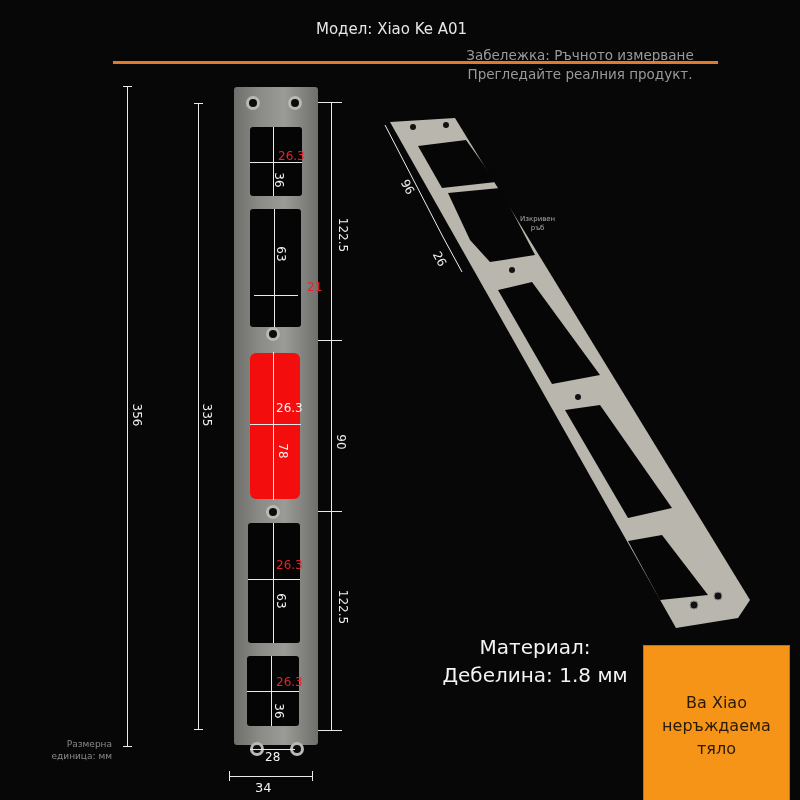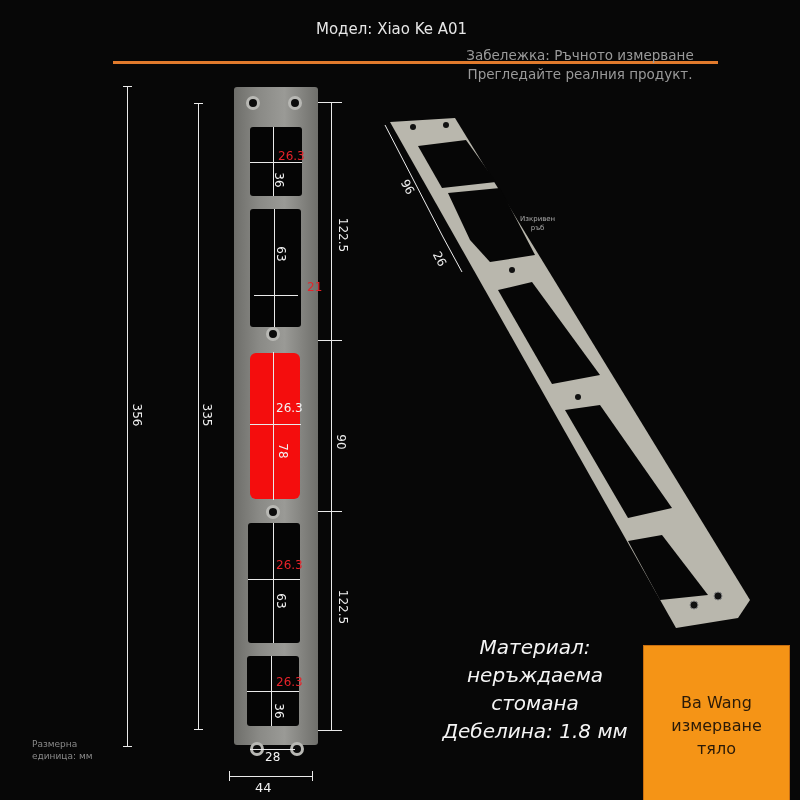--- a/index.html
+++ b/index.html
@@ -12,22 +12,22 @@
     .vline { position:absolute; width:1px; background:#eaeaea; }
     .hline { position:absolute; height:1px; background:#eaeaea; }
     .vlabel { position:absolute; font-size:12px; color:#eee; transform:rotate(90deg); transform-origin:center; white-space:nowrap; }
     .plate { position:absolute; left:234px; top:87px; width:84px; height:658px; background:linear-gradient(90deg,#6e6e6a,#8a8a86 30%,#9a9a96 60%,#6f6f6b); border-radius:3px; }
     .hole-win { position:absolute; background:#050505; border-radius:3px; }
     .screw { position:absolute; width:14px; height:14px; border-radius:50%; background:#0c0c0c; border:3px solid #b8b8b4; box-sizing:border-box; }
     .red-win { position:absolute; left:250px; top:353px; width:50px; height:146px; background:#f40d0d; border-radius:6px; }
     .dimtxt { position:absolute; font-size:12px; white-space:nowrap; }
     .red { color:#e5232a; }
     .white { color:#f2f2f2; }
-    .unit { left:32px; top:738px; width:80px; text-align:left; font-size:9px; color:#8a8a8a; line-height:12px; }
-    .material { left:430px; top:633px; width:210px; text-align:center; font-size:20px; line-height:28px; color:#f4f4f4;font-style:italic; }
+    .unit { left:32px; top:738px; width:80px; text-align:right; font-size:9px; color:#8a8a8a; line-height:12px; }
+    .material { left:430px; top:633px; width:210px; text-align:center; font-size:20px; line-height:28px; color:#f4f4f4; }
     .brandbox { left:643px; top:645px; width:147px; height:160px; background:#f59416; border:1px solid #c86e10; box-sizing:border-box; display:flex; flex-direction:column; justify-content:center; align-items:center; color:#2a1a08; font-size:16px; line-height:23px; text-align:center; }
     .bent { left:520px; top:215px; font-size:7px; color:#aaa; text-align:center; line-height:9px; }
     svg { position:absolute; left:0; top:0; }
   </style>
 </head>
 <body>
 
 <div class="abs title">Модел: Xiao Ke A01</div>
 <div class="abs rule"></div>
 <div class="abs rule2"></div>
@@ -92,21 +92,21 @@
 <div class="hline" style="left:247px;top:691px;width:52px;"></div>
 <div class="dimtxt red" style="left:276px;top:675px;">26.3</div>
 <div class="vlabel white" style="left:271px;top:704px;">36</div>
 
 <div class="hline" style="left:250px;top:749px;width:45px;"></div>
 <div class="dimtxt white" style="left:265px;top:750px;">28</div>
 
 <div class="hline" style="left:229px;top:776px;width:84px;"></div>
 <div class="vline" style="left:229px;top:771px;height:10px;"></div>
 <div class="vline" style="left:312px;top:771px;height:10px;"></div>
-<div class="dimtxt white" style="left:255px;top:780px;font-size:13px;">44</div>
+<div class="dimtxt white" style="left:255px;top:780px;font-size:13px;">34</div>
 
 <svg width="800" height="800">
   <polygon points="390,122 455,118 750,600 738,618 676,628" fill="#b9b7ad"></polygon>
   <polygon points="418,146 466,140 496,182 442,188" fill="#060606"></polygon>
   <polygon points="448,193 500,188 535,255 490,262 470,240" fill="#060606"></polygon>
   <polygon points="498,290 532,282 600,375 552,384" fill="#060606"></polygon>
   <polygon points="565,410 600,405 672,508 628,518" fill="#060606"></polygon>
   <polygon points="628,541 662,535 708,595 660,600" fill="#060606"></polygon>
   <circle cx="413" cy="127" r="3" fill="#111"></circle>
   <circle cx="446" cy="125" r="3" fill="#111"></circle>
@@ -124,21 +124,20 @@
   <div>ръб</div>
 </div>
 
 <div class="abs unit">
   <div>Размерна</div>
   <div>единица: мм</div>
 </div>
 
 <div class="abs material">
   <div>Материал:</div>
-  <div>неръждаема стомана</div>
   <div>Дебелина: 1.8 мм</div>
 </div>
 
 <div class="abs brandbox">
-  <div>Ba Wang</div>
-  <div>измерване</div>
+  <div>Ba Xiao</div>
+  <div>неръждаема</div>
   <div>тяло</div>
 </div>
 
 </body></html>

